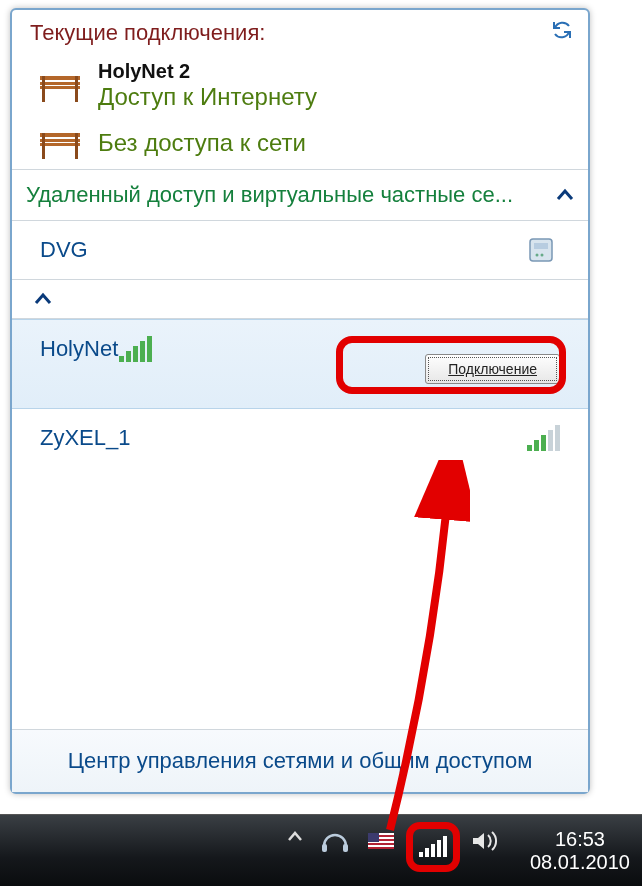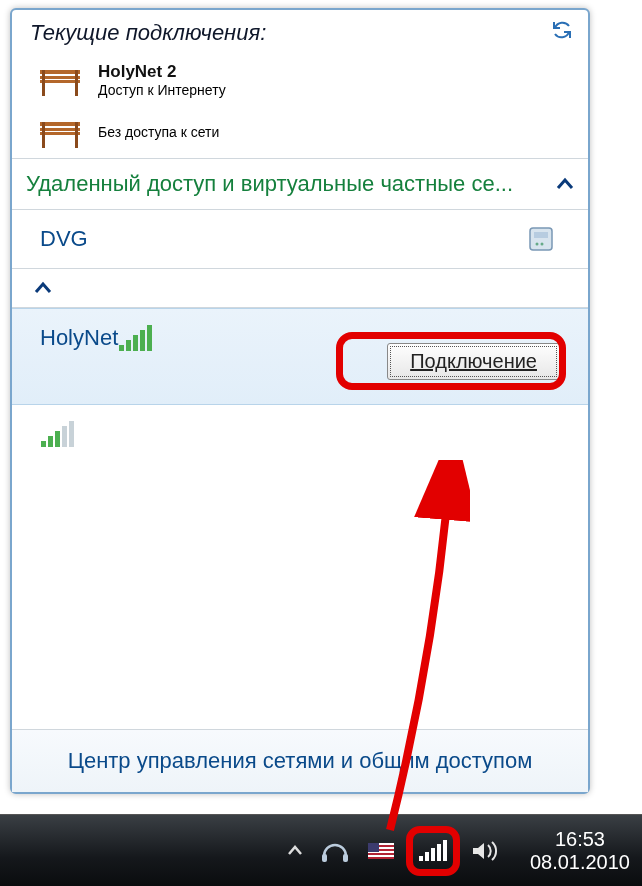--- a/index.html
+++ b/index.html
@@ -23,22 +23,21 @@
     border: 2px solid #7aa6cd;
     border-radius: 6px;
     box-shadow: 0 0 6px rgba(0,0,0,0.25);
   }
   .header {
     padding: 10px 14px 8px 18px;
     position: relative;
   }
   .header-title {
     font-size: 22px;
-    color: #0f172a;
-    font-style: italic;
+    color: #7f1d1d;
   }
   .refresh-icon {
     position: absolute;
     top: 8px;
     right: 14px;
     width: 24px;
     height: 24px;
     cursor: pointer;
   }
   .conn-row {
@@ -51,27 +50,27 @@
     width: 48px;
     height: 40px;
     flex-shrink: 0;
   }
   .conn-text {
     display: flex;
     flex-direction: column;
     gap: 0px;
   }
   .conn-name {
-    font-size: 17px;
+    font-size: 20px;
     font-weight: bold;
     color: #111;
   }
   .conn-status {
-    font-size: 14px;
-    color: #000000;
+    font-size: 24px;
+    color: #4d7c0f;
   }
   .section-header {
     border-top: 1px solid #d0d7dd;
     border-bottom: 1px solid #d0d7dd;
     padding: 12px 14px;
     font-size: 22px;
     color: #15803d;
     display: flex;
     align-items: center;
     justify-content: space-between;
@@ -114,21 +113,21 @@
     display: flex;
     justify-content: flex-end;
     margin-top: 20px;
     position: relative;
   }
   .connect-btn {
     background: linear-gradient(#fefefe, #e7e7e7);
     border: 1px solid #888;
     border-radius: 3px;
     padding: 6px 22px;
-    font-size: 20px;
+    font-size: 14px;
     color: #222;
     text-decoration: underline;
     cursor: pointer;
     outline: 1px dotted #555;
     outline-offset: -4px;
   }
   .highlight-connect {
     position: absolute;
     right: -6px;
     bottom: -10px;
@@ -160,21 +159,21 @@
     height: 72px;
     background: linear-gradient(#3a3f44, #15181c 60%, #0a0c0e);
     display: flex;
     align-items: center;
     justify-content: flex-end;
     padding-right: 12px;
     border-top: 1px solid #555;
   }
   .tray {
     display: flex;
-    align-items: center;
+    align-items: flex-start;
     gap: 16px;
   }
   .tray-chevron {
     width: 18px;
     height: 18px;
     color: #e6e6e6;
   }
   .tray-icon {
     width: 30px;
     height: 26px;
@@ -283,20 +282,21 @@
         <rect x="29" y="2" width="5" height="26" fill="#4caf50"></rect>
       </svg>
     </div>
     <div class="connect-box">
       <button class="connect-btn">Подключение</button>
       <div class="highlight-connect"></div>
     </div>
   </div>
 
   <div class="net-item">
+    <span>ZyXEL_1</span>
     <svg class="wifi-signal" viewBox="0 0 34 30">
       <rect x="1" y="22" width="5" height="6" fill="#4caf50"></rect>
       <rect x="8" y="17" width="5" height="11" fill="#4caf50"></rect>
       <rect x="15" y="12" width="5" height="16" fill="#4caf50"></rect>
       <rect x="22" y="7" width="5" height="21" fill="#c8d2d8"></rect>
       <rect x="29" y="2" width="5" height="26" fill="#c8d2d8"></rect>
     </svg>
   </div>
 
   <div class="footer-link">Центр управления сетями и общим доступом</div>

